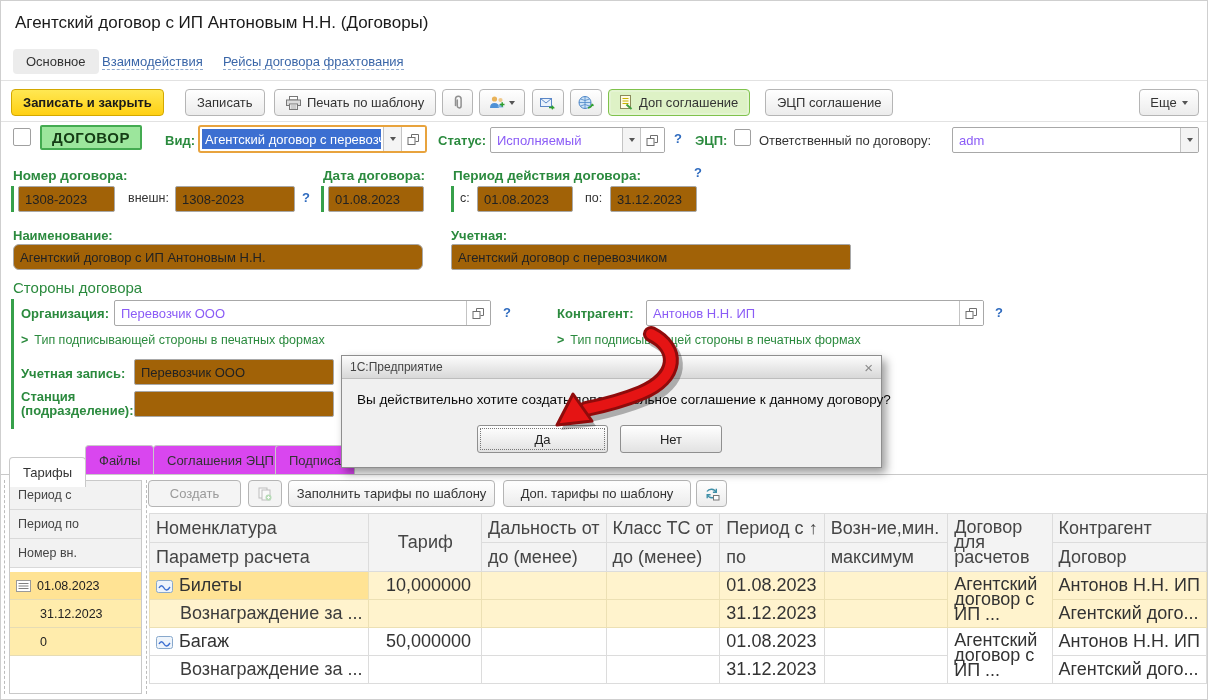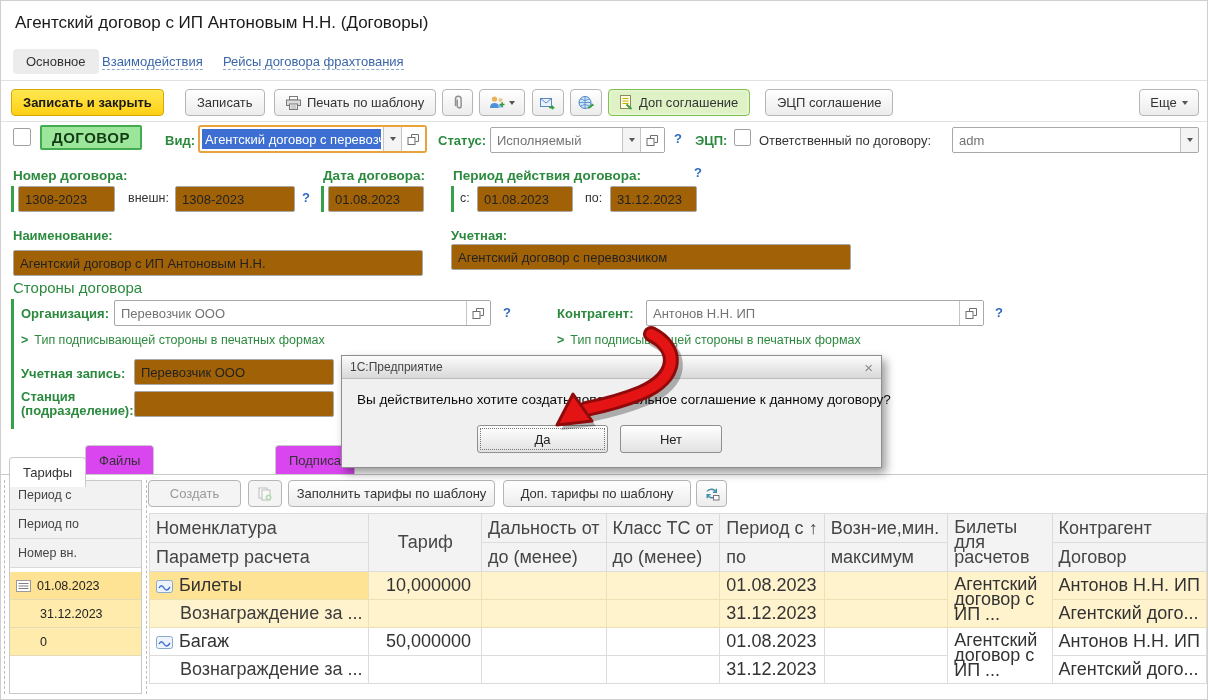--- a/index.html
+++ b/index.html
@@ -23,21 +23,21 @@
   .headg{position:absolute;font-size:13.5px;font-weight:bold;color:#2b8a3e;white-space:nowrap;}
   .secttl{position:absolute;font-size:15px;color:#2b8a3e;white-space:nowrap;}
   .help{position:absolute;color:#2f6bbf;font-weight:bold;font-size:13px;}
   .glink{position:absolute;font-size:12.5px;color:#2b8a3e;white-space:nowrap;cursor:pointer;}
   .glink .chev{font-weight:bold;margin-right:6px;}
   .gbar{position:absolute;width:3px;background:#36a04a;}
   .input{position:absolute;height:26px;border:1px solid #a8a8a8;border-radius:2px;background:#a16207;font-size:13px;
          color:#222;display:flex;align-items:center;padding:0 6px;box-sizing:border-box;white-space:nowrap;overflow:hidden;}
   .combo{position:absolute;height:26px;border:1px solid #a8a8a8;border-radius:2px;background:#fff;display:flex;
          align-items:stretch;box-sizing:border-box;overflow:hidden;}
-  .ct{flex:1;display:flex;align-items:center;padding:0 6px;font-size:13px;color:#737373;white-space:nowrap;overflow:hidden;}
+  .ct{flex:1;display:flex;align-items:center;padding:0 6px;font-size:13px;color:#8b5cf6;white-space:nowrap;overflow:hidden;}
   .ct.selblue{background:#3c6fd1;color:#fff;margin:2px;padding:0 3px;}
   .cbtn{width:17px;display:flex;align-items:center;justify-content:center;border-left:1px solid #c4c4c4;background:#f4f4f4;}
   .copen{width:23px;display:flex;align-items:center;justify-content:center;border-left:1px solid #c4c4c4;background:#fff;}
   .focusring{position:absolute;border:2px solid #e8a33d;border-radius:3px;display:flex;align-items:stretch;background:#fff;box-sizing:border-box;overflow:hidden;}
   .checkbox{position:absolute;width:18px;height:18px;border:1px solid #a0a0a0;background:#fff;border-radius:2px;box-sizing:border-box;}
   .badge{position:absolute;padding:2px 10px;background:#9ce69c;border:2px solid #44ab51;border-radius:2px;
          font-size:15px;font-weight:bold;color:#143c14;letter-spacing:.5px;}
   .btab{position:absolute;top:444px;height:29px;padding:0 13px;display:flex;align-items:center;background:#d946ef;
         border:1px solid #c9c9c9;border-bottom:none;border-radius:4px 4px 0 0;font-size:13px;color:#333;box-sizing:border-box;}
   .btab.active{background:#fff;height:30px;z-index:2;margin-top:12px;}
@@ -205,21 +205,21 @@
   <span class="help" style="left:301px;top:189px;">?</span>
   <span class="gbar" style="left:320px;top:185px;height:26px;"></span>
   <div class="input" style="left:327px;top:185px;width:96px;">01.08.2023</div>
   <span class="gbar" style="left:450px;top:185px;height:26px;"></span>
   <span class="lblk" style="left:459px;top:190px;font-size:12.5px;">с:</span>
   <div class="input" style="left:476px;top:185px;width:96px;">01.08.2023</div>
   <span class="lblk" style="left:584px;top:190px;font-size:12.5px;">по:</span>
   <div class="input" style="left:609px;top:185px;width:87px;">31.12.2023</div>
 
   <span class="lblg" style="left:12px;top:227px;">Наименование:</span>
-  <div class="input" style="left:12px;top:249px;width:410px;">Агентский договор с ИП Антоновым Н.Н.</div>
+  <div class="input" style="left:12px;top:243px;width:410px;border-radius:6px;">Агентский договор с ИП Антоновым Н.Н.</div>
   <span class="lblg" style="left:450px;top:227px;">Учетная:</span>
   <div class="input" style="left:450px;top:243px;width:400px;">Агентский договор с перевозчиком</div>
 
   <span class="secttl" style="left:12px;top:278px;">Стороны договора</span>
   <span class="gbar" style="left:10px;top:298px;height:130px;"></span>
   <span class="lblg" style="left:20px;top:305px;">Организация:</span>
   <div class="combo" style="left:113px;top:299px;width:377px;">
     <span class="ct">Перевозчик ООО</span>
     <span class="copen">
         <svg width="13" height="13" viewBox="0 0 13 13">
@@ -244,20 +244,21 @@
   <span class="glink" style="left:556px;top:332px;"><span class="chev">&gt;</span><span>Тип подписывающей стороны в печатных формах</span></span>
   <span class="lblg" style="left:20px;top:365px;">Учетная запись:</span>
   <div class="input" style="left:133px;top:358px;width:200px;">Перевозчик ООО</div>
   <span class="lblg" style="left:20px;top:388px;">Станция</span>
   <span class="lblg" style="left:20px;top:402px;">(подразделение):</span>
   <div class="input" style="left:133px;top:390px;width:200px;"></div>
 
   <div class="tabline"></div>
   <span class="btab active" style="left:8px;">Тарифы</span>
   <span class="btab" style="left:84px;">Файлы</span>
+  <span class="btab" style="left:152px;">Соглашения ЭЦП</span>
   <span class="btab" style="left:274px;width:80px;">Подписан</span>
 
   <div class="vdash" style="left:3px;top:479px;height:214px;"></div>
   <div class="lp">
     <div class="cell">Период с</div>
     <div class="cell">Период по</div>
     <div class="cell">Номер вн.</div>
     <div style="height:4px;"></div>
     <div class="vcell cur">
       <span>
@@ -318,21 +319,21 @@
         <td class="hc-tariff" rowspan="2">Тариф</td>
         <td>Дальность от</td>
         <td>Класс ТС от</td>
         <td>
               <span class="sorthdr">
                 <span>Период  с</span>
                 <span>↑</span>
               </span>
             </td>
         <td>Возн-ие,мин.</td>
-        <td class="wrap" rowspan="2">Билеты для расчетов</td>
+        <td class="wrap" rowspan="2">Договор для расчетов</td>
         <td>Контрагент</td>
       </tr>
       <tr class="hdr">
         <td>Параметр расчета</td>
         <td>до (менее)</td>
         <td>до (менее)</td>
         <td>по</td>
         <td>максимум</td>
         <td>Договор</td>
       </tr>

